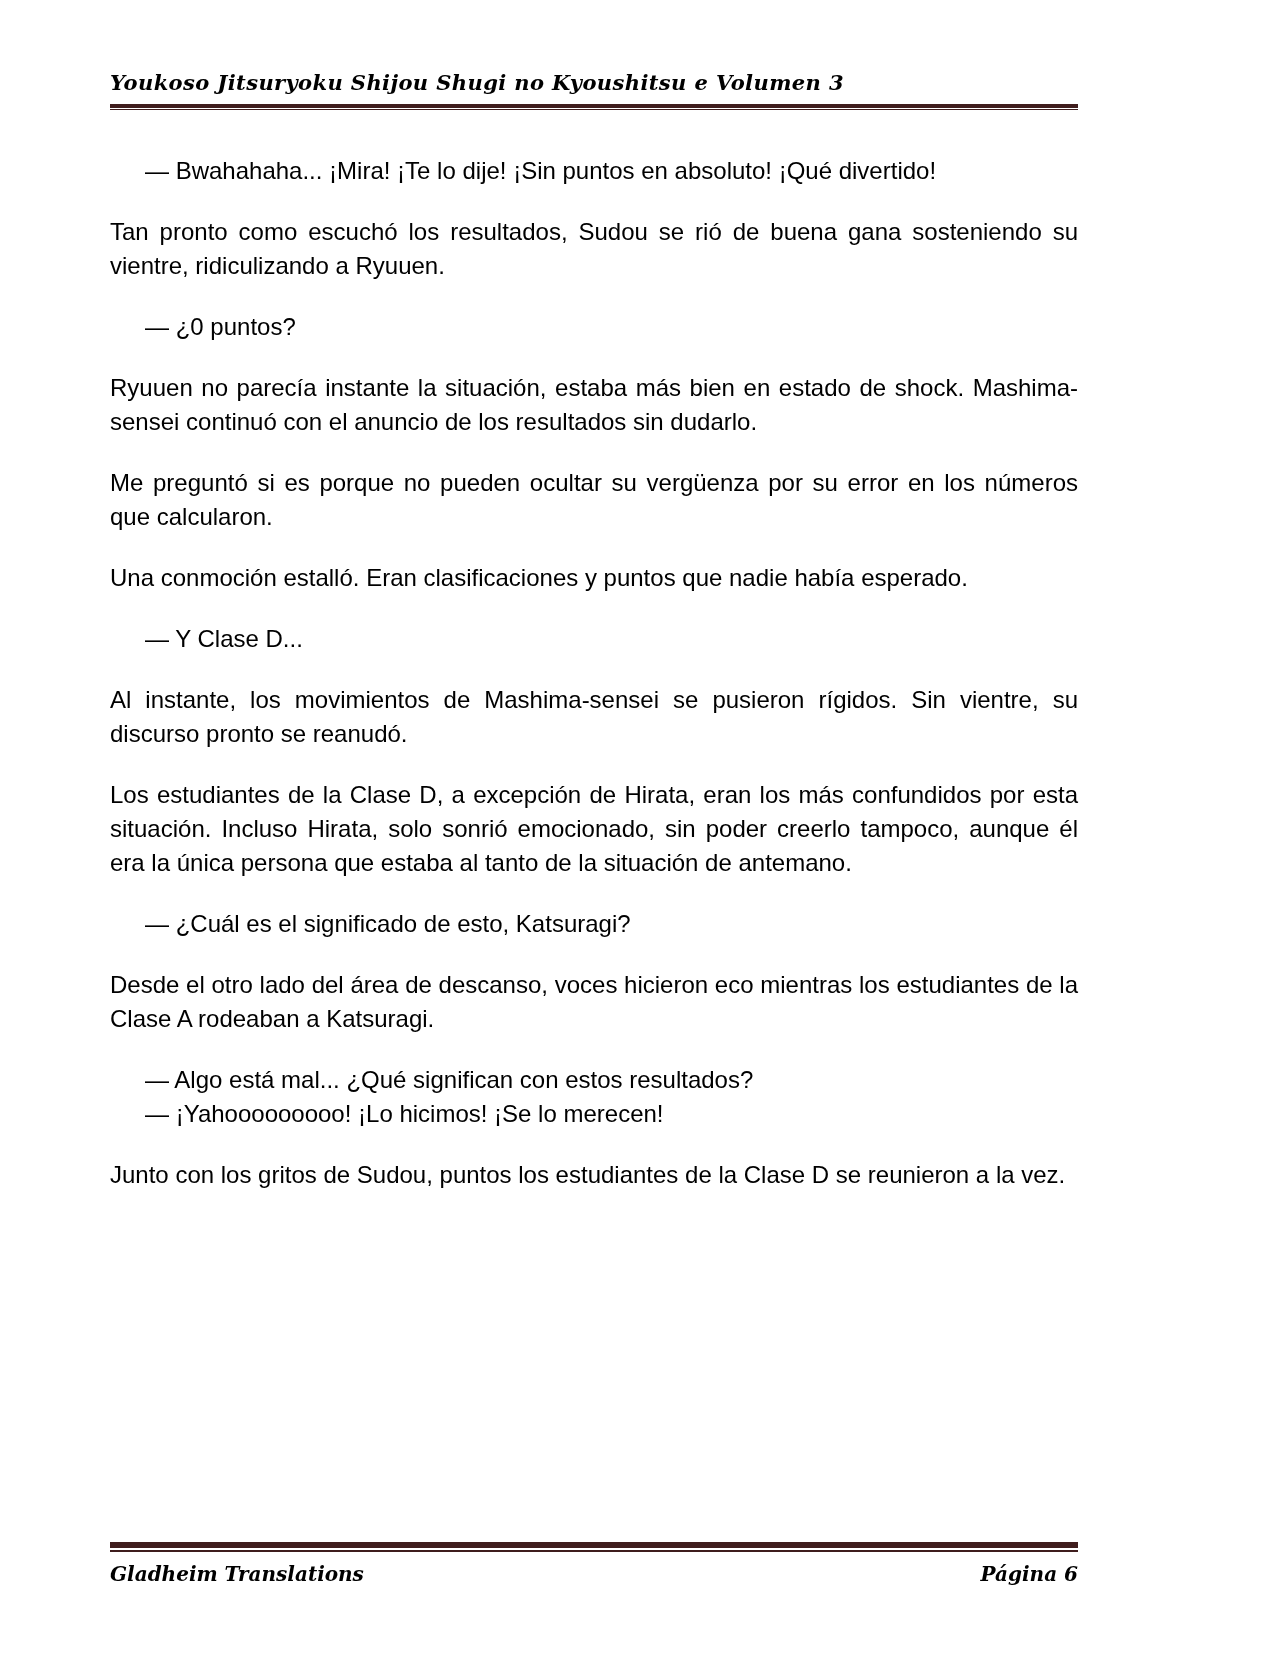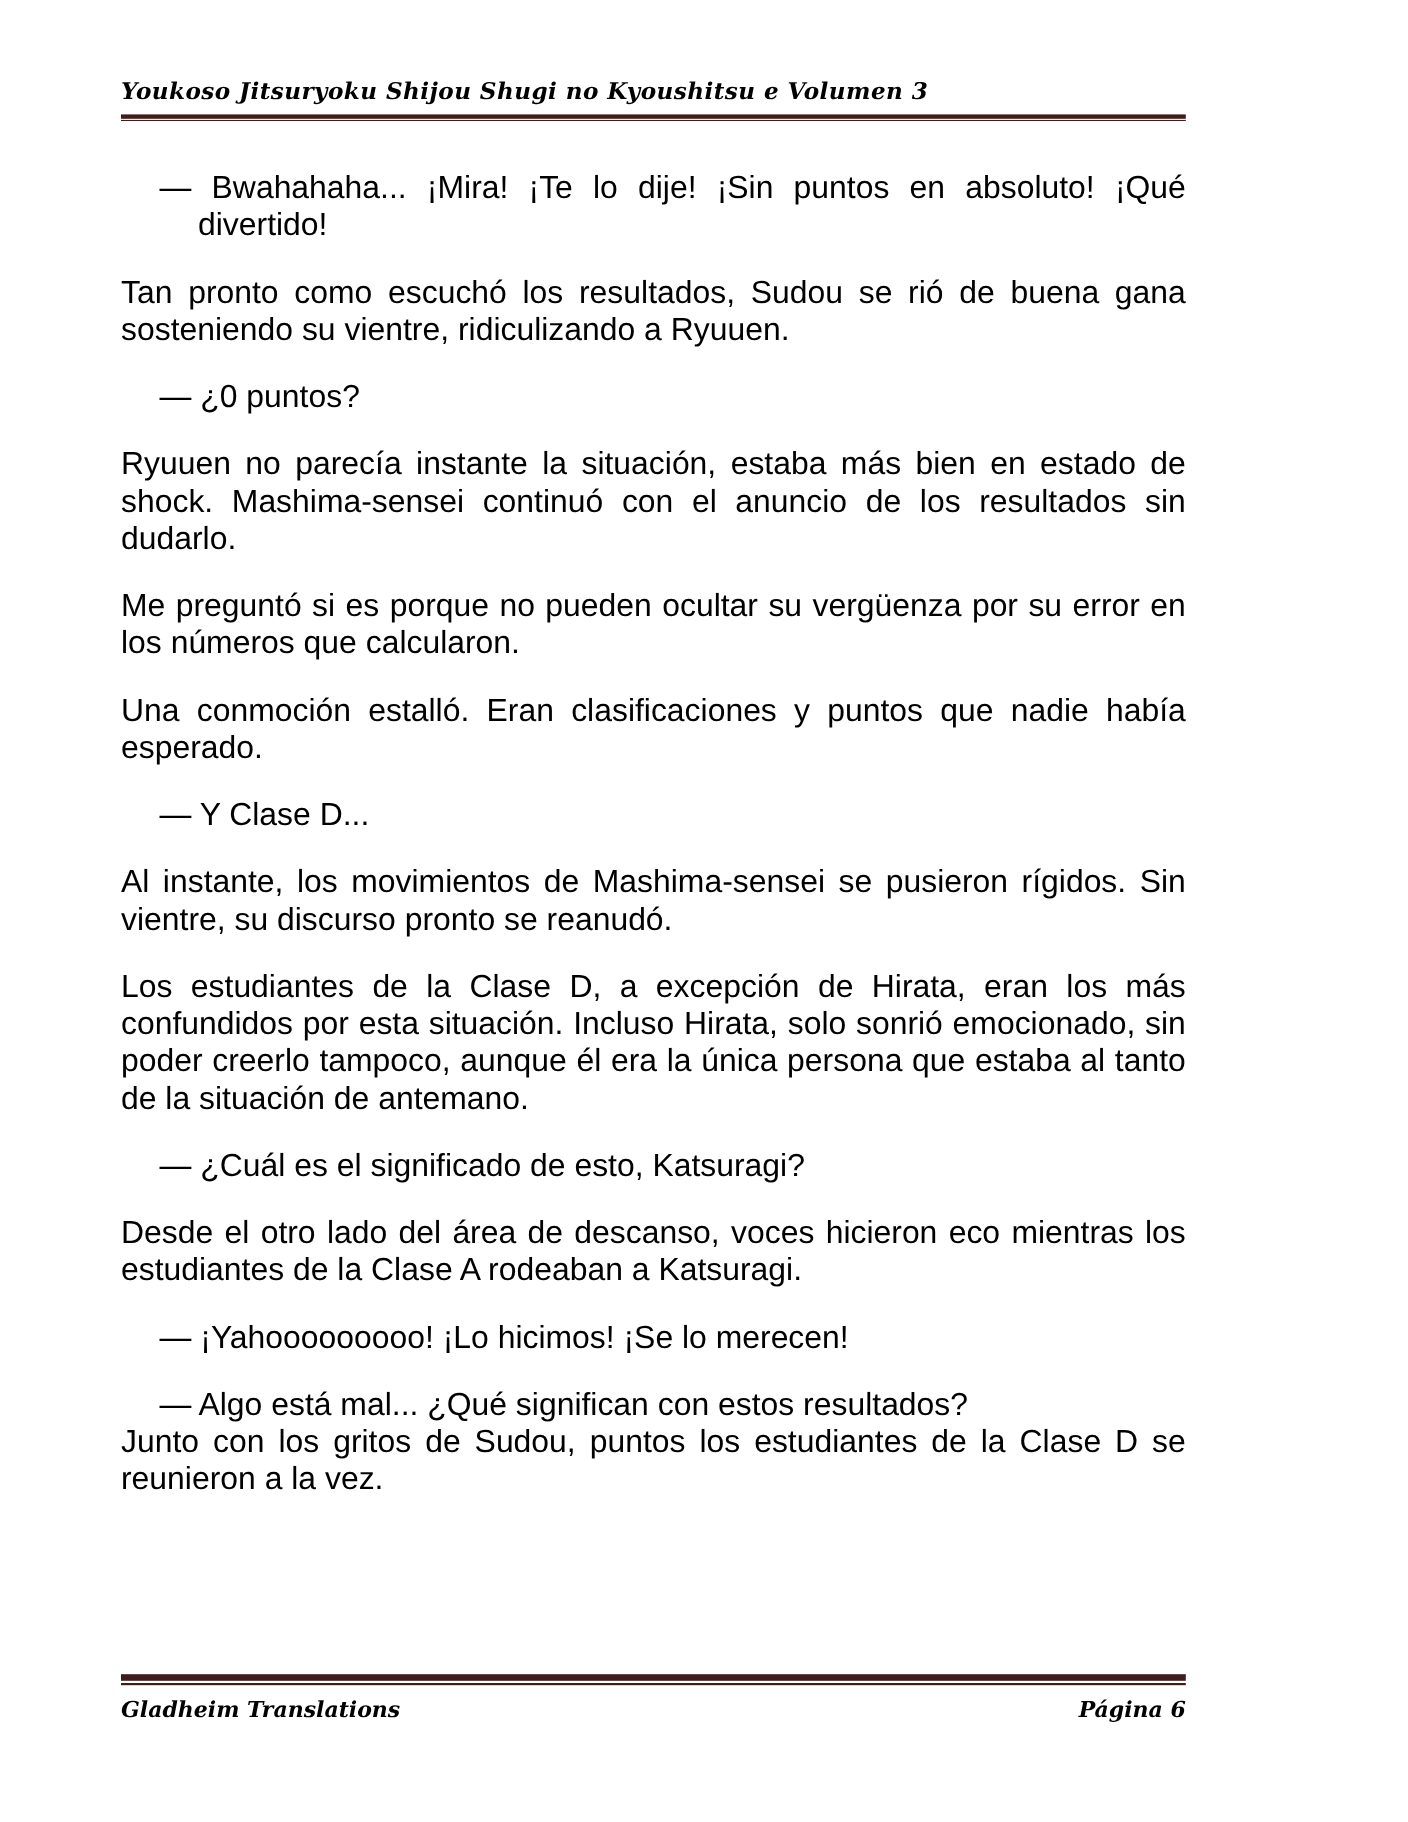--- a/index.html
+++ b/index.html
@@ -31,41 +31,41 @@
   .header-rule {
     margin-top: 9px;
     height: 1px;
     border-top: 4px solid #3f1d1d;
     border-bottom: 1px solid #3f1d1d;
   }
   
   .body-text {
     flex: 1 1 auto;
     margin-top: 44px;
-    font-size: 29px;
+    font-size: 24px;
     line-height: 34px;
   }
   .body-text p {
     margin: 0 0 27px 0;
   }
   p.narration {
     text-align: justify;
   }
   p.dialogue {
     padding-left: 70px;
     text-indent: -35px;
     text-align: justify;
   }
   p.no-gap {
     margin-bottom: 0;
   }
   
   .footer {
     flex: 0 0 auto;
-    padding-bottom: 90px;
+    padding-bottom: 70px;
   }
   .footer-rule {
     height: 2px;
     border-top: 6px solid #3f1d1d;
     border-bottom: 2px solid #3f1d1d;
   }
   .footer-row {
     margin-top: 10px;
     display: flex;
     justify-content: space-between;
@@ -91,22 +91,22 @@
     <p class="narration">Tan pronto como escuchó los resultados, Sudou se rió de buena gana sosteniendo su vientre, ridiculizando a Ryuuen.</p>
     <p class="dialogue">— ¿0 puntos?</p>
     <p class="narration">Ryuuen no parecía instante la situación, estaba más bien en estado de shock. Mashima-sensei continuó con el anuncio de los resultados sin dudarlo.</p>
     <p class="narration">Me preguntó si es porque no pueden ocultar su vergüenza por su error en los números que calcularon.</p>
     <p class="narration">Una conmoción estalló. Eran clasificaciones y puntos que nadie había esperado.</p>
     <p class="dialogue">— Y Clase D...</p>
     <p class="narration">Al instante, los movimientos de Mashima-sensei se pusieron rígidos. Sin vientre, su discurso pronto se reanudó.</p>
     <p class="narration">Los estudiantes de la Clase D, a excepción de Hirata, eran los más confundidos por esta situación. Incluso Hirata, solo sonrió emocionado, sin poder creerlo tampoco, aunque él era la única persona que estaba al tanto de la situación de antemano.</p>
     <p class="dialogue">— ¿Cuál es el significado de esto, Katsuragi?</p>
     <p class="narration">Desde el otro lado del área de descanso, voces hicieron eco mientras los estudiantes de la Clase A rodeaban a Katsuragi.</p>
+    <p class="dialogue no-gap">— Algo está mal... ¿Qué significan con estos resultados?</p>
     <p class="dialogue">— ¡Yahooooooooo! ¡Lo hicimos! ¡Se lo merecen!</p>
-    <p class="dialogue no-gap">— Algo está mal... ¿Qué significan con estos resultados?</p>
     <p class="narration">Junto con los gritos de Sudou, puntos los estudiantes de la Clase D se reunieron a la vez.</p>
   </div>
 
   <div class="footer">
     <div class="footer-rule"></div>
     <div class="footer-row">
       <span>Gladheim Translations</span>
       <span>Página 6</span>
     </div>
   </div>

